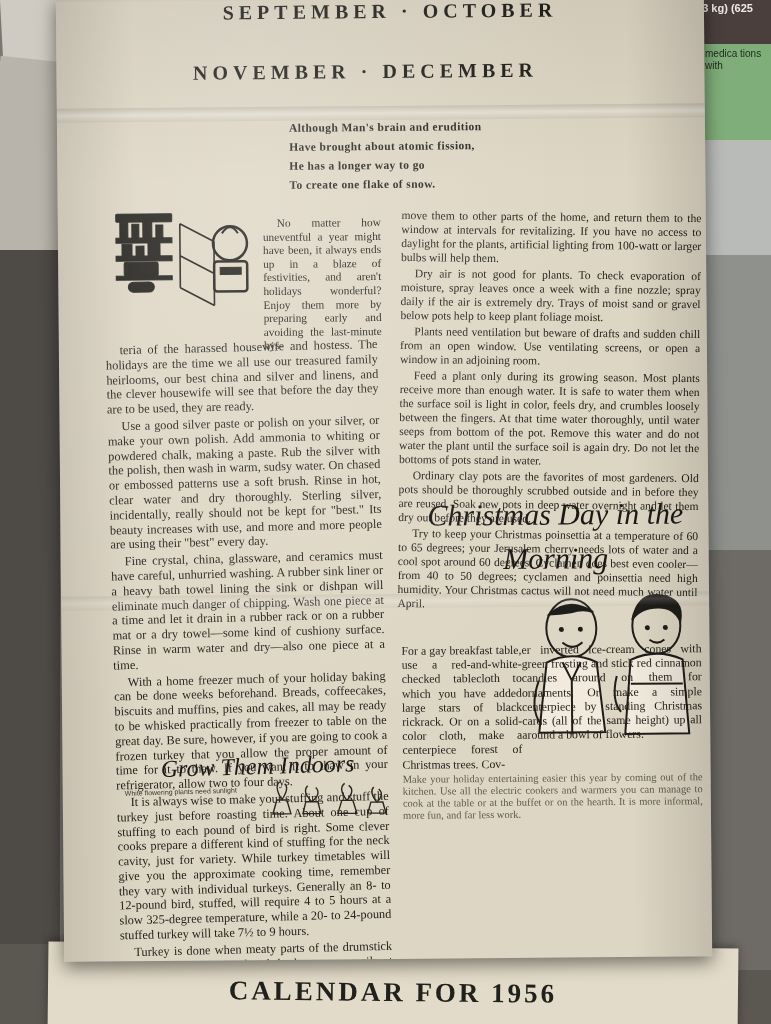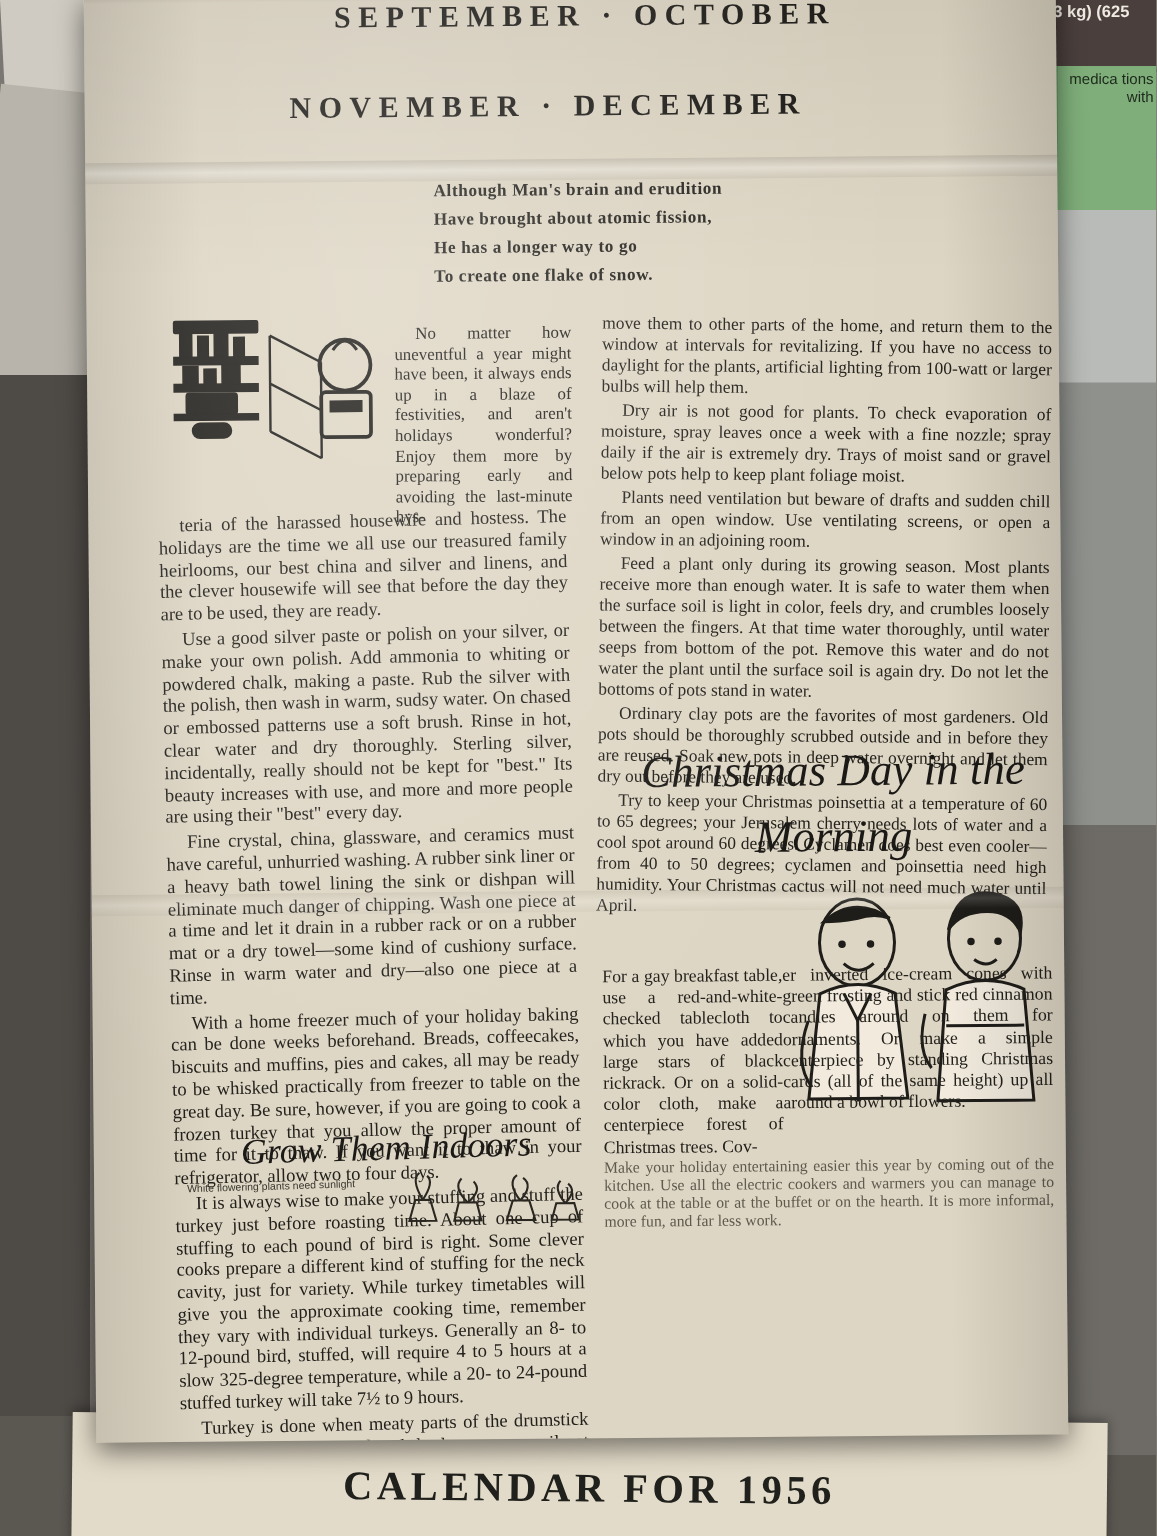--- a/index.html
+++ b/index.html
@@ -78,21 +78,21 @@
     border-left: 2px solid #5f8c5c;
   }
   .green-text {
     position: absolute;
     right: 2px; top: 48px;
     width: 64px;
     color: #1d2a1c;
     font-family: "Liberation Sans", sans-serif;
     font-size: 10px;
     line-height: 12px;
-    text-align: right;
+    text-align: left;
   }
   .gray-box {
     position: absolute;
     right: 0; top: 140px;
     width: 90px; height: 120px;
     background: #b9bbb8;
   }
   .gray-box2 {
     position: absolute;
     right: 0; top: 255px;

